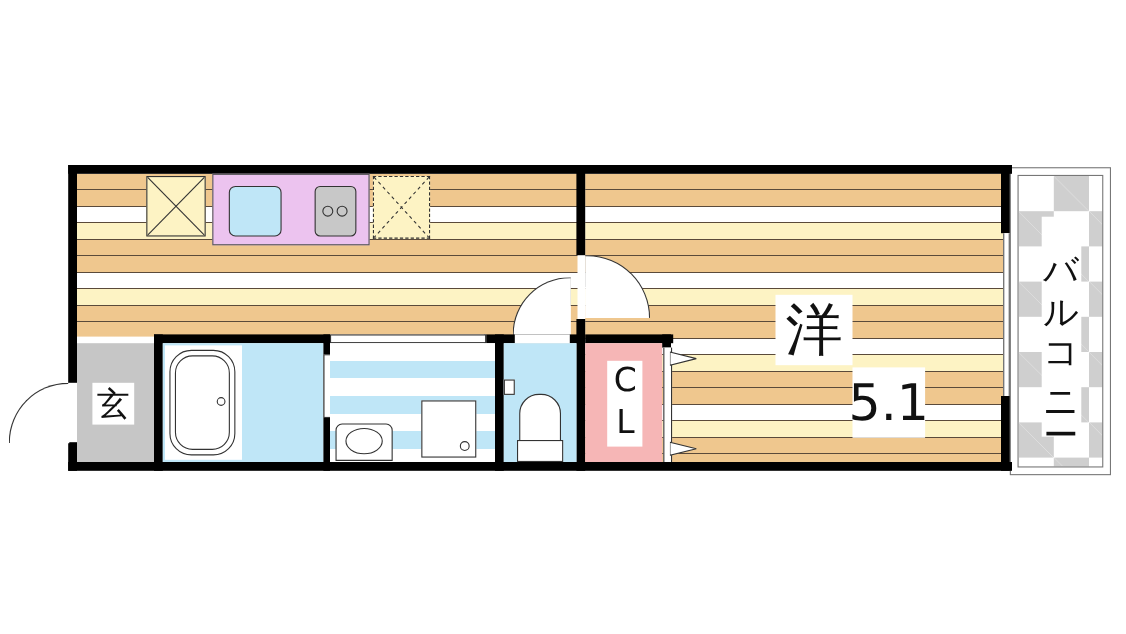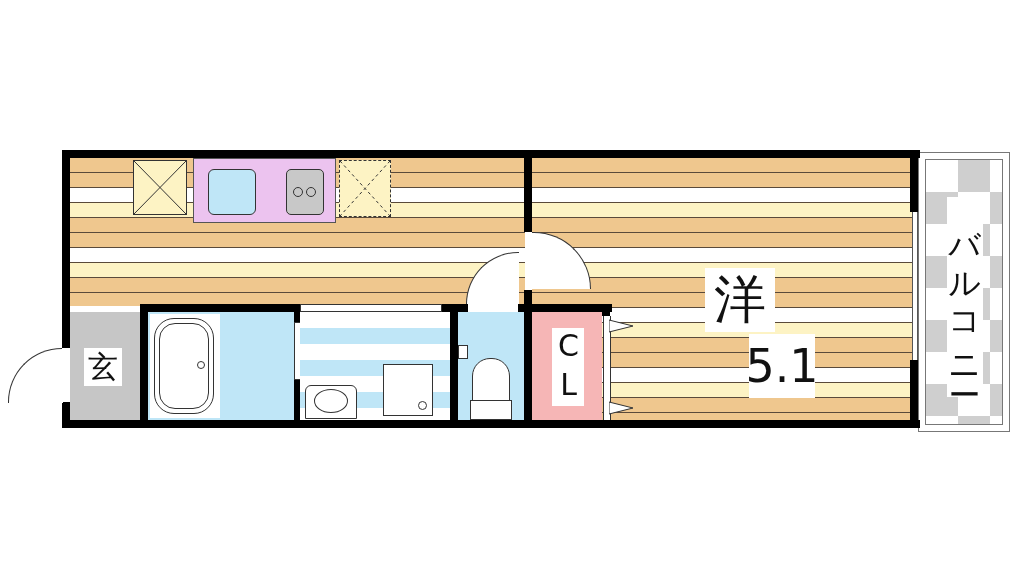--- a/index.html
+++ b/index.html
@@ -99,15 +99,15 @@
   <span style="writing-mode:vertical-rl;text-orientation:upright;letter-spacing:4px;">CL</span>
 </div>
 <div class="abs wall" style="left:602px;top:304px;width:8px;height:12px;"></div>
 <div class="abs" style="left:603px;top:316px;width:6px;height:104px;background:#fff;border-left:1px solid #333;border-right:1px solid #333;"></div>
 <svg class="abs" style="left:609px;top:316px" width="26" height="104">
     <polygon points="0,4 24,10 0,16" fill="#fff" stroke="#333"></polygon>
     <polygon points="0,86 24,92 0,98" fill="#fff" stroke="#333"></polygon>
   </svg>
 
 <div class="abs label-box" style="left:705px;top:268px;width:70px;height:64px;font-size:52px;">洋</div>
-<div class="abs label-box" style="left:749px;top:334px;width:66px;height:64px;font-size:46px;">
+<div class="abs label-box" style="left:775px;top:334px;width:66px;height:64px;font-size:46px;">
   <span>5.1</span>
 </div>
 
 </body></html>

